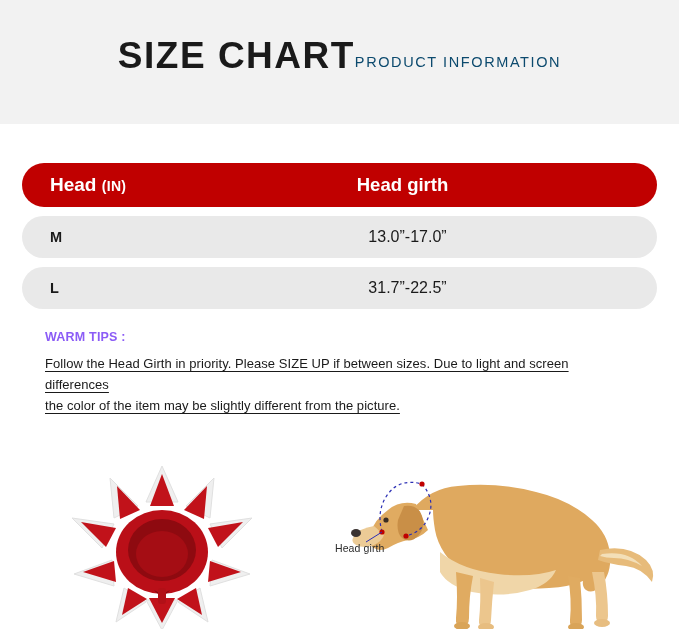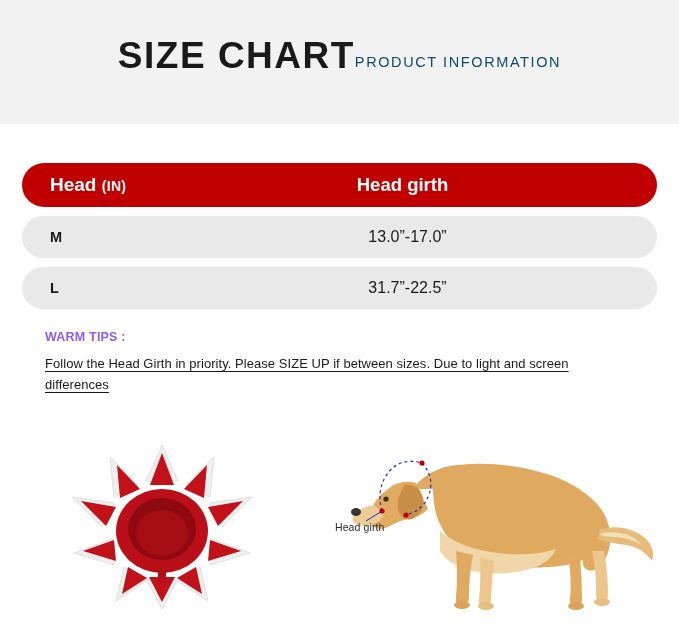--- a/index.html
+++ b/index.html
@@ -181,20 +181,21 @@
   <div class="row data-row">
     <div class="cell-size">L</div>
     <div class="cell-girth">31.7”-22.5”</div>
   </div>
 
 </div>
 
 <div class="tips">
   <div class="tips-title">WARM TIPS :</div>
   <div class="tips-line">Follow the Head Girth in priority. Please SIZE UP if between sizes.  Due to light and screen differences</div>
+  <div class="tips-line">the color of the item may be slightly different  from the picture.</div>
 </div>
 
 <div class="images">
 
   <svg class="hood" viewBox="0 0 200 170">
     <g>
 
       <g fill="#efefef" stroke="#e0e0e0" stroke-width="1">
         <path d="M100 4 L116 40 L84 40 Z"></path>
         <path d="M48 16 L76 44 L52 56 Z"></path>

